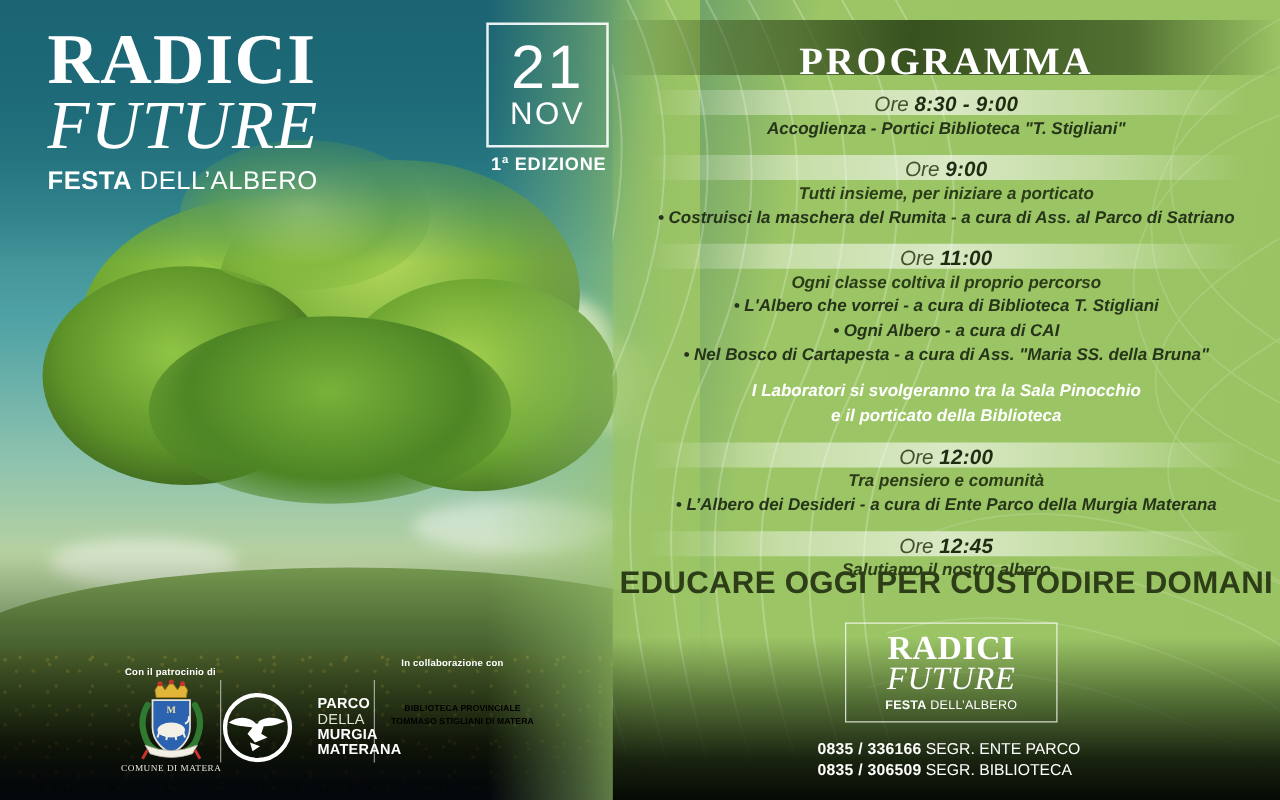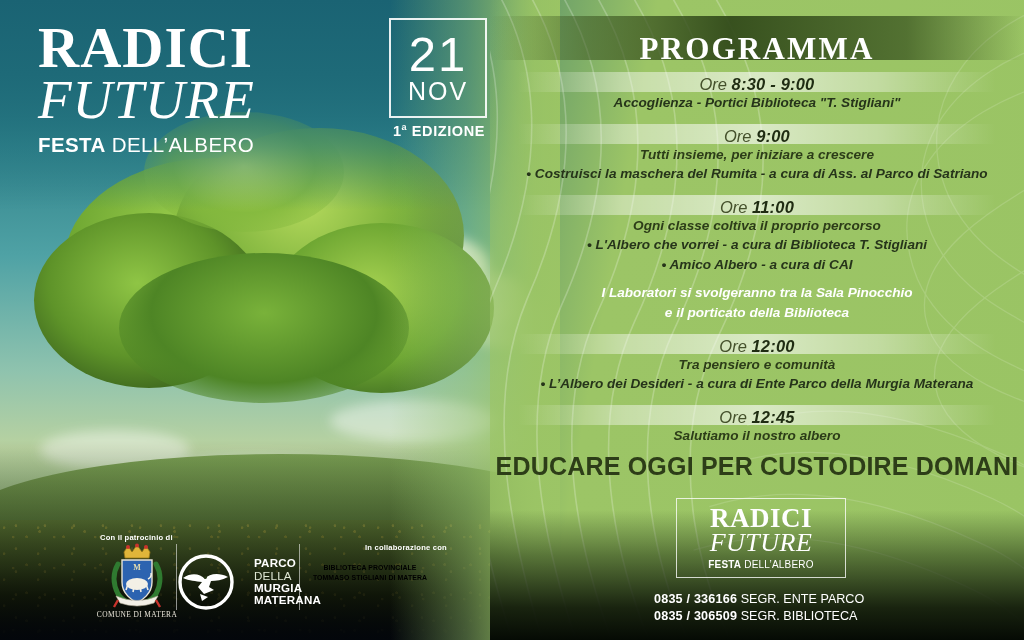--- a/index.html
+++ b/index.html
@@ -226,31 +226,32 @@
             <div class="timeband">
               <div class="timetext"><span class="lbl">Ore </span><span class="val">8:30 - 9:00</span></div>
             </div>
             <div class="line">Accoglienza - Portici Biblioteca "T. Stigliani"</div>
           </div>
           <div class="gap"></div>
           <div class="item">
             <div class="timeband">
               <div class="timetext"><span class="lbl">Ore </span><span class="val">9:00</span></div>
             </div>
-            <div class="sub">Tutti insieme, per iniziare a crescere</div>
+            <div class="sub">Tutti insieme, per iniziare a porticato</div>
             <div class="line">• Costruisci la maschera del Rumita - a cura di Ass. al Parco di Satriano</div>
           </div>
           <div class="gap"></div>
           <div class="item">
             <div class="timeband">
               <div class="timetext"><span class="lbl">Ore </span><span class="val">11:00</span></div>
             </div>
             <div class="sub">Ogni classe coltiva il proprio percorso</div>
             <div class="line">• L'Albero che vorrei - a cura di Biblioteca T. Stigliani</div>
-            <div class="line">• Amico Albero - a cura di CAI</div>
+            <div class="line">• Ogni Albero - a cura di CAI</div>
+            <div class="line">• Nel Bosco di Cartapesta - a cura di Ass. "Maria SS. della Bruna"</div>
             <div class="line" style="height: 9px;"></div>
             <div class="line white sub">I Laboratori si svolgeranno tra la Sala Pinocchio</div>
             <div class="line white sub">e il porticato della Biblioteca</div>
           </div>
           <div class="gap"></div>
           <div class="item">
             <div class="timeband">
               <div class="timetext"><span class="lbl">Ore </span><span class="val">12:00</span></div>
             </div>
             <div class="sub">Tra pensiero e comunità</div>
@@ -314,21 +315,21 @@
       <div class="parco-txt">
         <div>PARCO</div>
         <div class="thin">DELLA</div>
         <div>MURGIA</div>
         <div>MATERANA</div>
       </div>
     </div>
 
     <div class="divider" style="left:299px;top:22px;height:66px;"></div>
 
-    <div class="ptitle" style="left:321px;top:21px;margin-left:44px;">In collaborazione con</div>
+    <div class="ptitle" style="left:321px;top:4px;">In collaborazione con</div>
   </div>
 
   <div class="biblio">
     <div>BIBLIOTECA PROVINCIALE</div>
     <div>TOMMASO STIGLIANI DI MATERA</div>
   </div>
 
 </div>
 
 </body></html>

